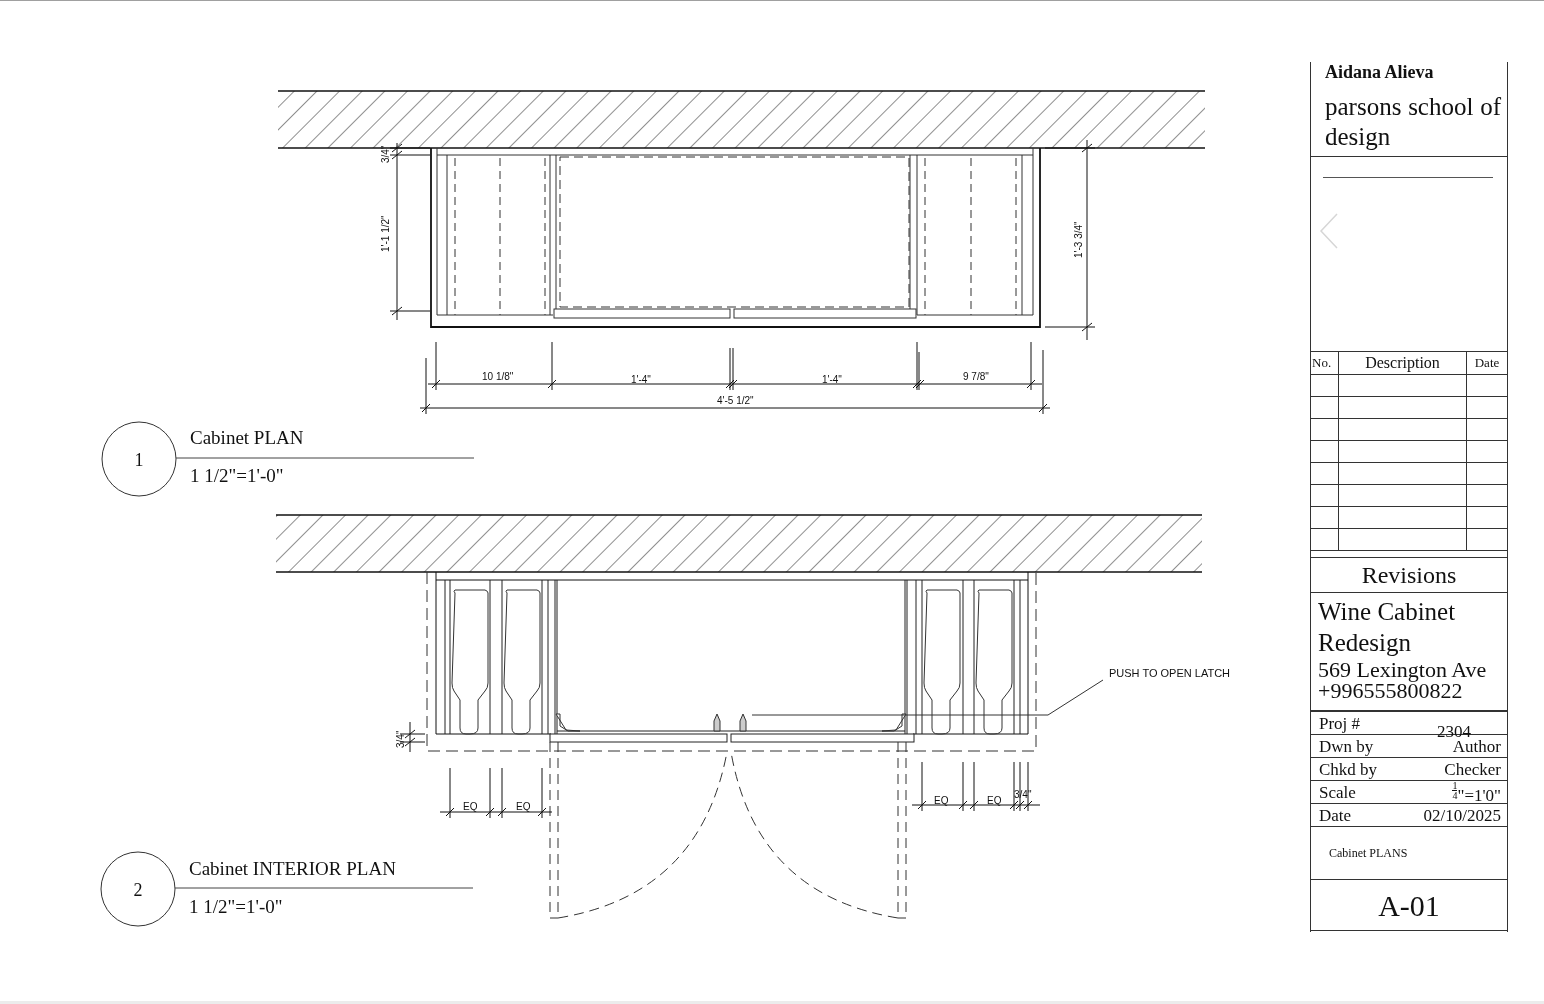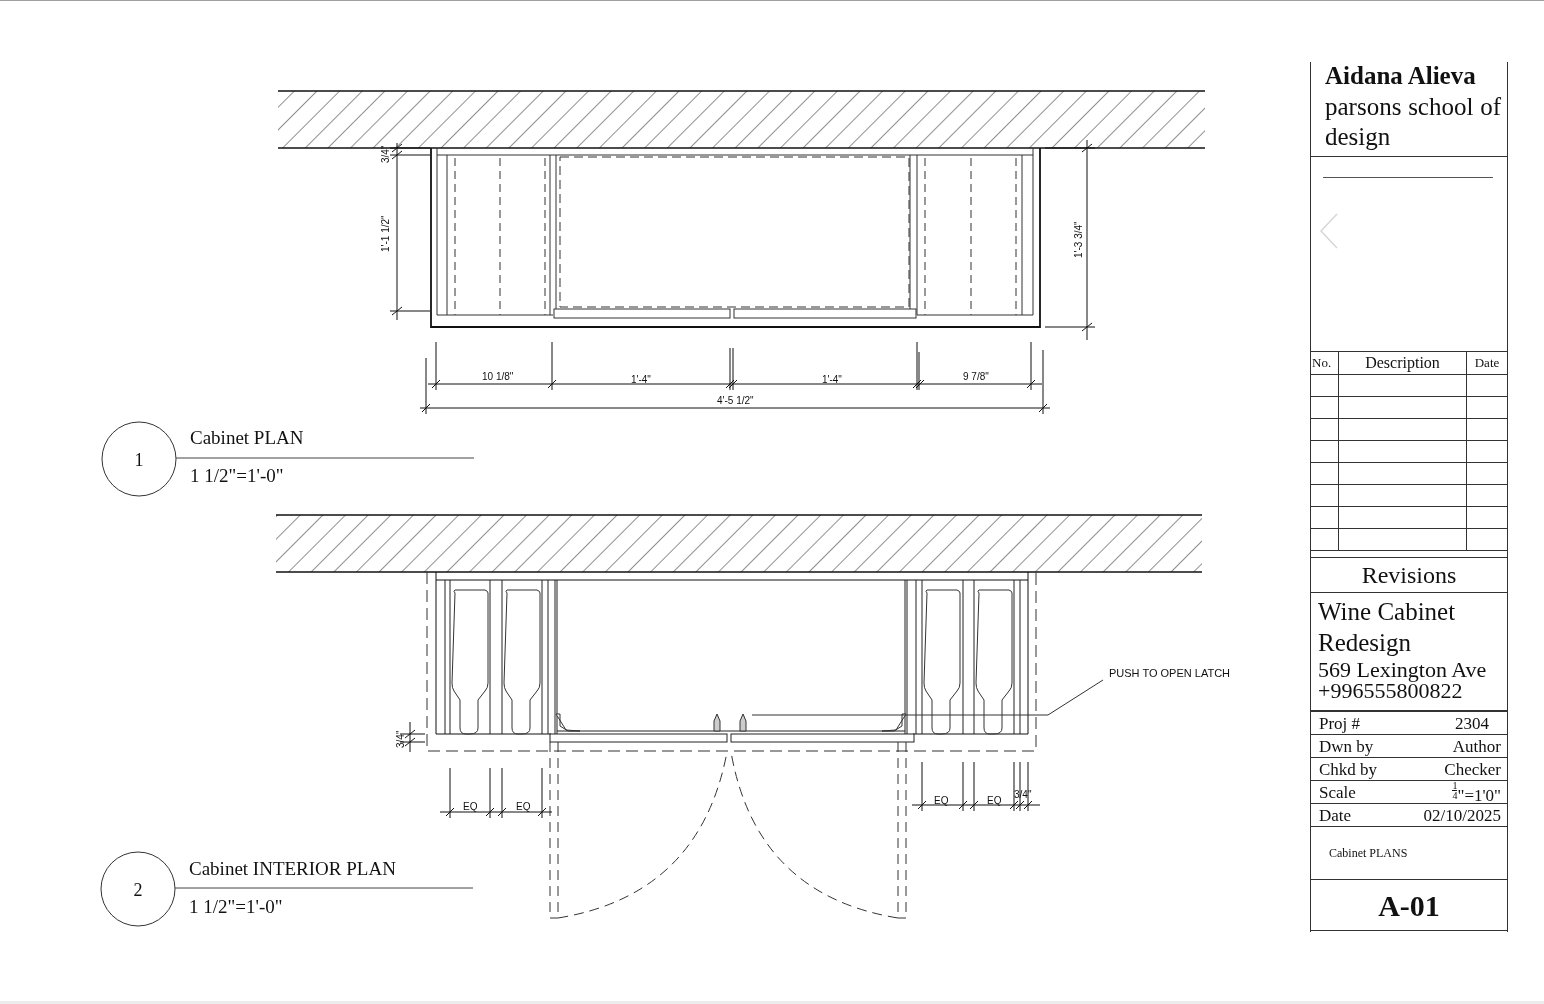--- a/index.html
+++ b/index.html
@@ -7,45 +7,45 @@
   .topbar { position: absolute; left: 0; top: 0; width: 1544px; height: 1px; background: #a0a0a0; }
   .bottombar { position: absolute; left: 0; bottom: 0; width: 1544px; height: 3px; background: #ececec; }
   svg.drawing { position: absolute; left: 0; top: 0; }
   .dimtxt { font-family: "Liberation Sans", sans-serif; font-size: 10px; fill: #111; }
   .note { font-family: "Liberation Sans", sans-serif; font-size: 11px; fill: #111; }
   .lbl { font-family: "Liberation Serif", serif; fill: #111; }
 
   
   .tb { position: absolute; left: 1310px; top: 62px; width: 198px; height: 870px; border-left: 1px solid #333; border-right: 1px solid #333; box-sizing: border-box; }
   .tb-head { position: absolute; left: 0; top: 0; width: 196px; height: 94px; border-bottom: 1px solid #333; }
-  .tb-name { position: absolute; left: 14px; top: 0px; font-size: 25px; font-weight: bold; white-space: nowrap; }
+  .tb-name { position: absolute; left: 14px; top: 0px; font-size: 18px; font-weight: bold; white-space: nowrap; }
   .tb-school { position: absolute; left: 14px; top: 30px; font-size: 25px; line-height: 30px; width: 176px; text-align: justify; }
   .tb-logo-line { position: absolute; left: 12px; top: 115px; width: 170px; height: 1px; background: #555; }
   .tb-chevron { position: absolute; left: 8px; top: 150px; }
   .rev-table { position: absolute; left: 0; top: 289px; width: 196px; border-collapse: collapse; }
   .rev-table th, .rev-table td { border: 1px solid #333; padding: 0; height: 21px; font-weight: normal; margin-top: 17px; }
   .rev-table th { height: 22px; }
   .rev-table th.c-no { width: 26px; font-size: 13px; text-align: left; padding-left: 1px; }
   .rev-table th.c-desc { font-size: 16px; }
   .rev-table th.c-date { width: 40px; font-size: 13px; }
   .rev-table tr td:first-child, .rev-table tr th:first-child { border-left: none; }
   .rev-table tr td:last-child, .rev-table tr th:last-child { border-right: none; }
   .tb-revisions { position: absolute; left: 0; top: 495px; width: 196px; height: 34px; border-top: 1px solid #333; border-bottom: 1px solid #333; text-align: center; font-size: 24px; line-height: 34px; }
   .tb-project { position: absolute; left: 7px; top: 534px; font-size: 25px; line-height: 31px; width: 186px; font-family: Liberation Serif, serif; }
   .tb-address { position: absolute; left: 7px; top: 597px; font-size: 22px; line-height: 21px; }
   .tb-info { position: absolute; left: 0; top: 648px; width: 196px; border-top: 2px solid #333; }
   .tb-row { position: relative; height: 22px; border-bottom: 1px solid #333; font-size: 17px; line-height: 24px; }
   .tb-row .k { position: absolute; left: 8px; }
   .tb-row .v { position: absolute; right: 6px; }
-  .tb-row.first .v { right: 18px; }
+  .tb-row.first .v { right: 36px; margin-top: 8px; }
   .frac { display: inline-block; font-size: 10px; line-height: 9px; vertical-align: 2px; text-align: center; }
   .frac span { display: block; }
   .frac .bar { border-top: 1px solid #111; }
   .tb-sheetname { position: relative; height: 52px; border-bottom: 1px solid #333; font-size: 12px; line-height: 52px; padding-left: 18px; }
-  .tb-sheetnum { position: relative; height: 50px; border-bottom: 1px solid #333; font-size: 30px; font-weight: bold; text-align: center; line-height: 52px; }
+  .tb-sheetnum { position: relative; height: 50px; border-bottom: 1px solid #333; font-size: 30px; font-weight: normal; text-align: center; line-height: 52px; }
 </style>
 </head>
 <body>
 
 <div class="topbar"></div>
 
 <svg class="drawing" width="1544" height="1004" viewBox="0 0 1544 1004">
   <defs>
     <pattern id="hatch" patternUnits="userSpaceOnUse" width="16" height="16" patternTransform="rotate(45)">
       <line x1="0" y1="0" x2="0" y2="16" stroke="#222" stroke-width="1"></line>

